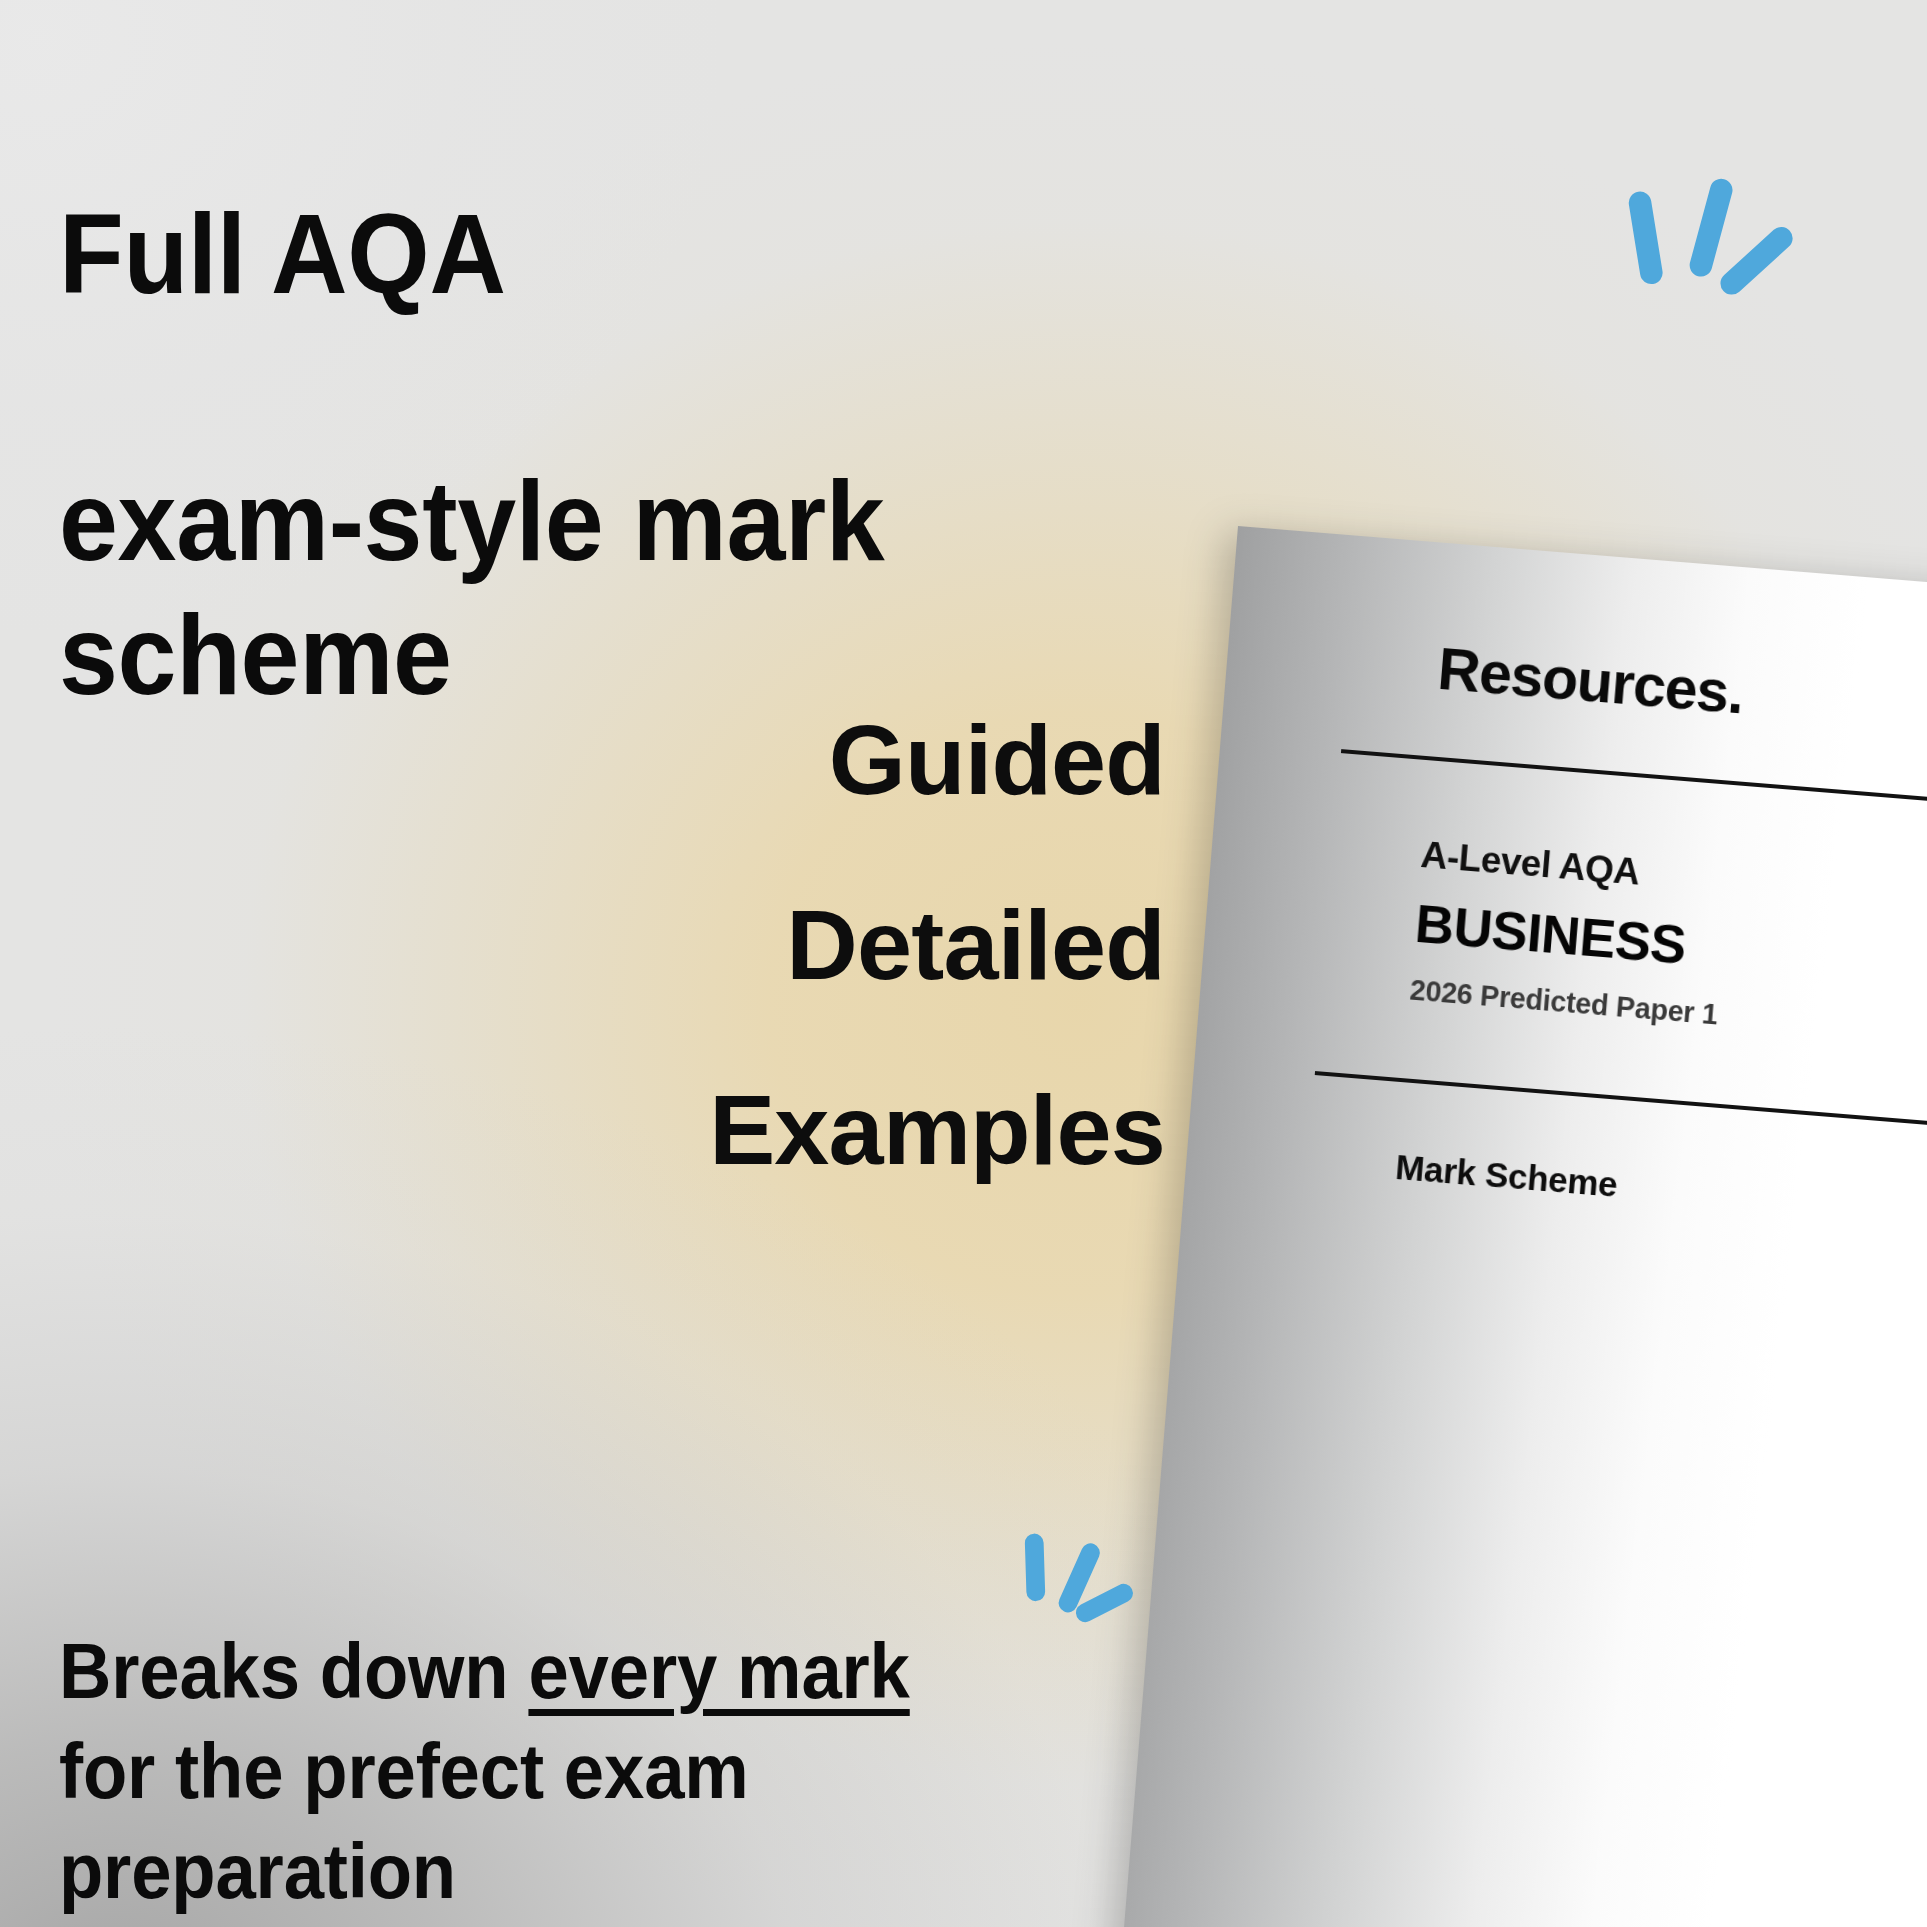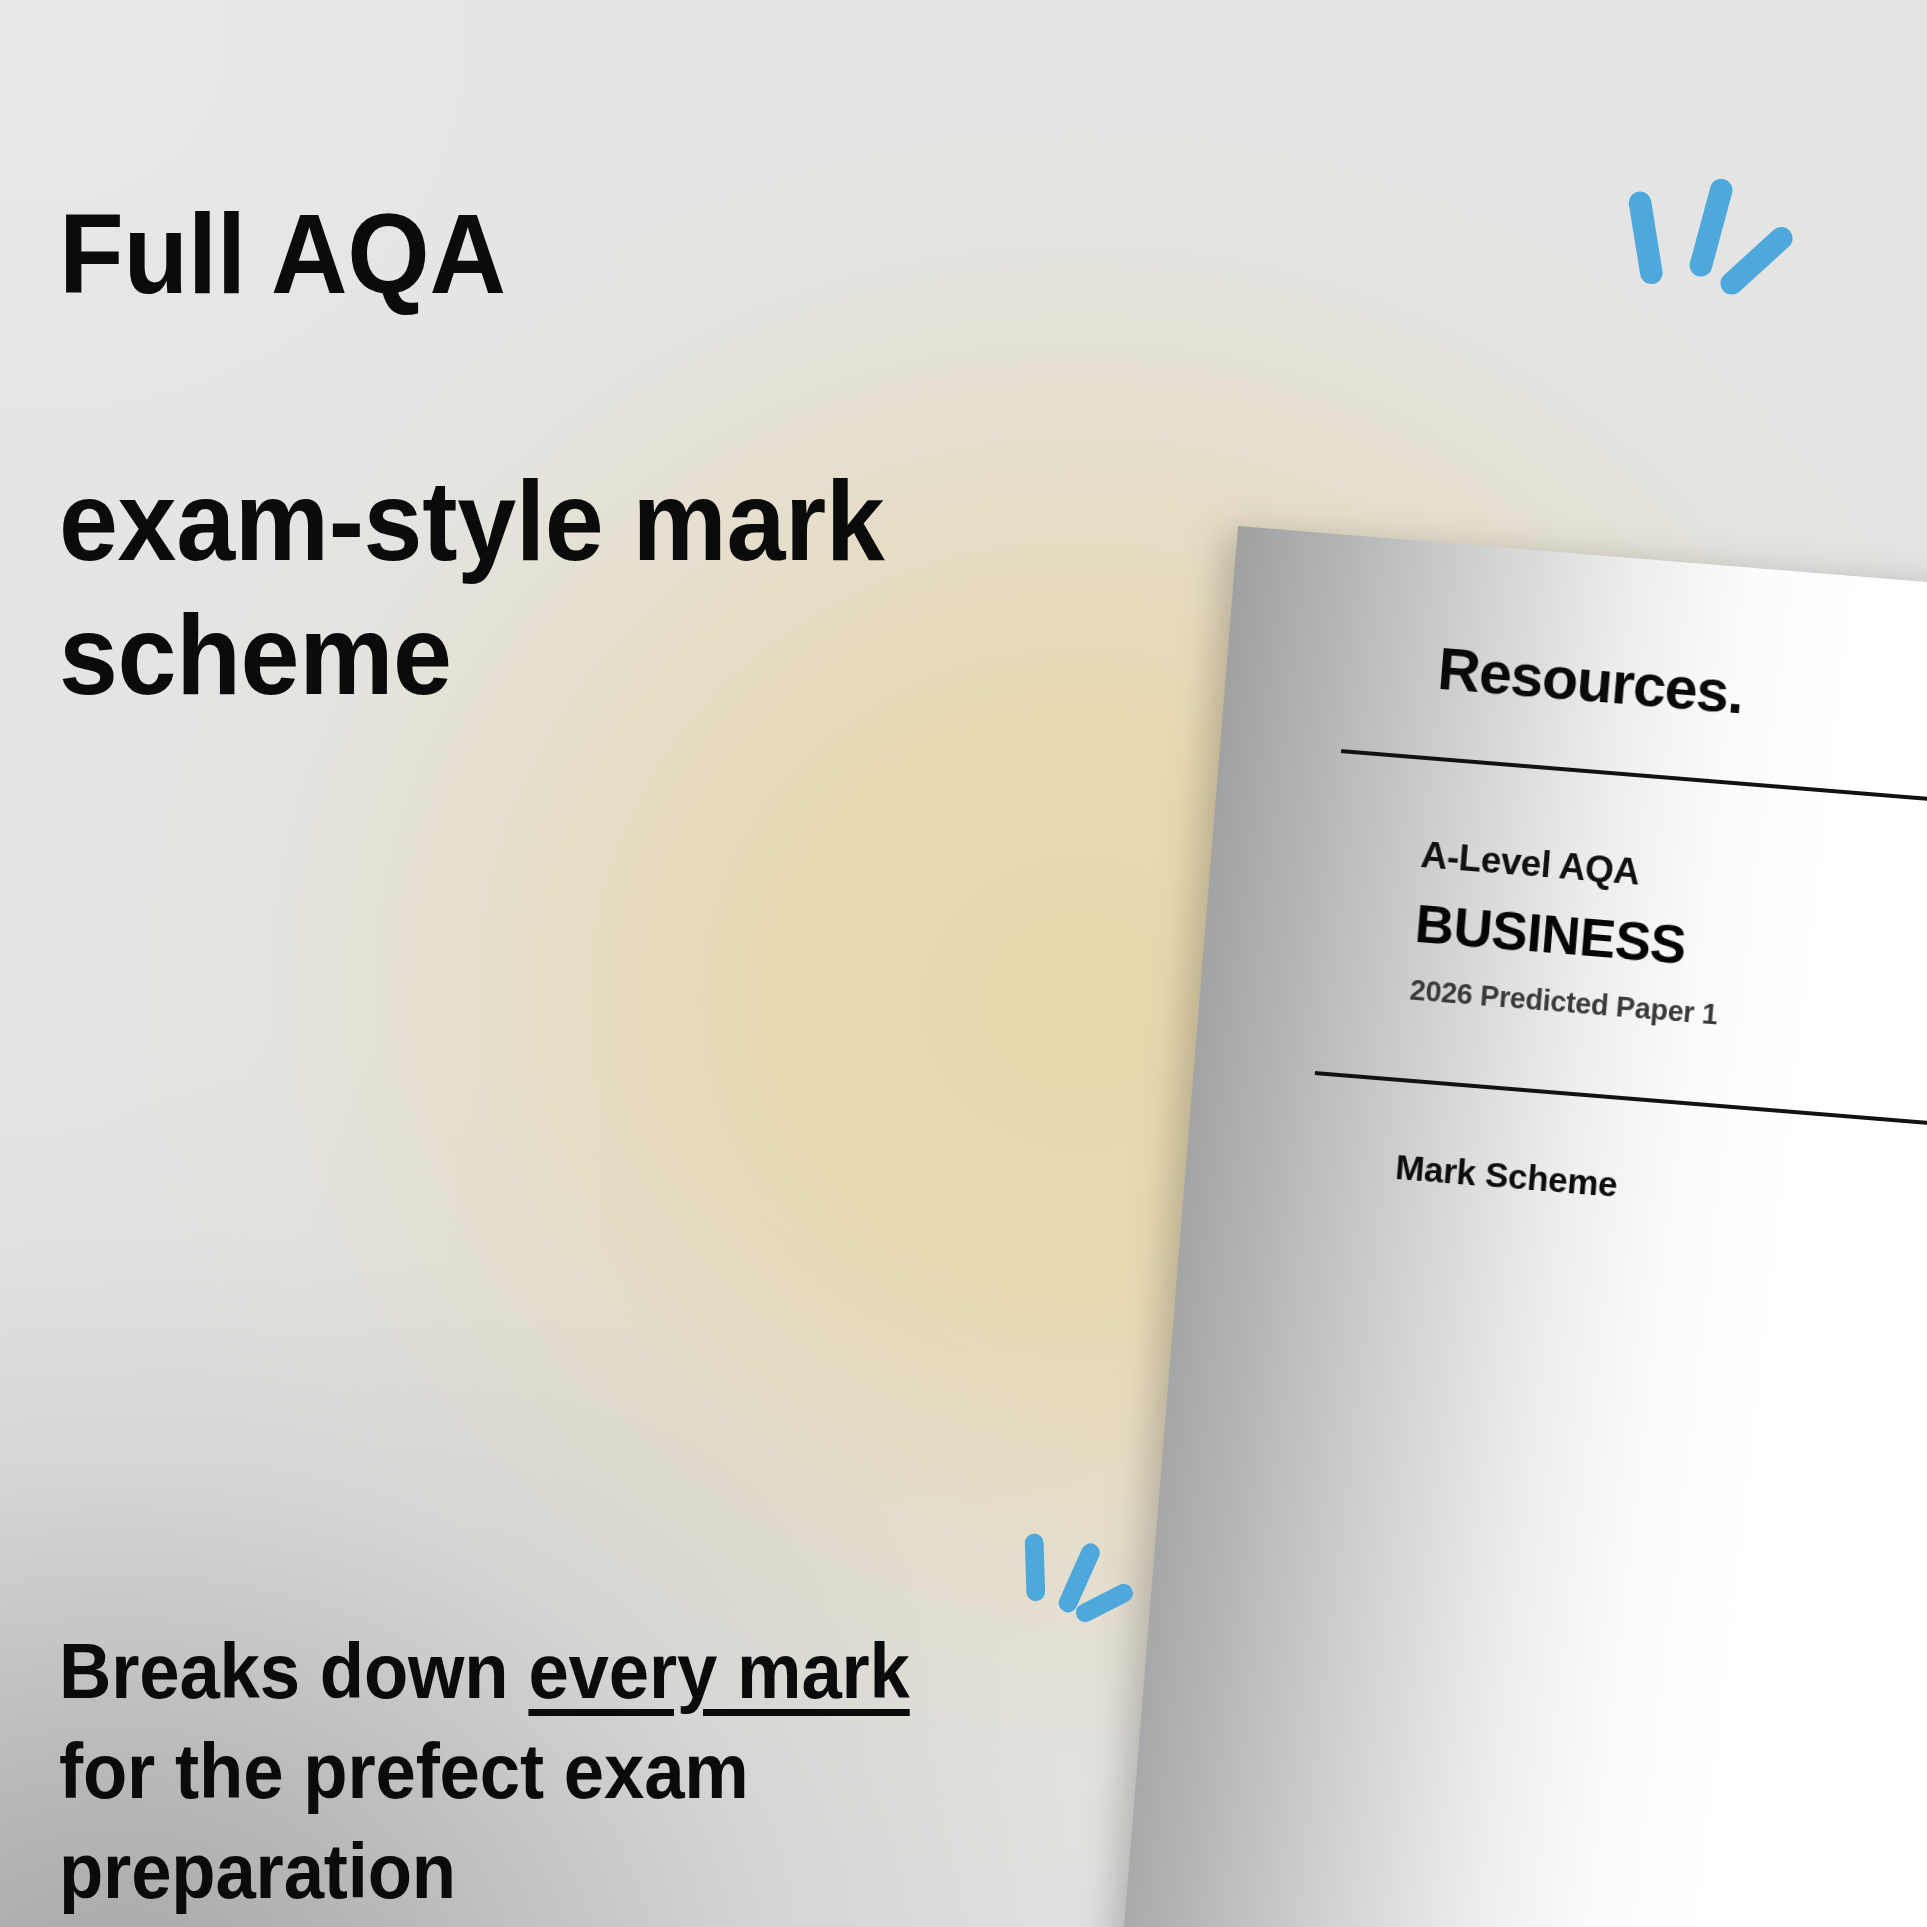--- a/index.html
+++ b/index.html
@@ -218,20 +218,25 @@
         <span class="doc-scheme">Mark Scheme</span>
       </div>
     </div>
   </div>
 
   <div class="headline">
     <span class="hl-line">Full AQA</span>
     <span class="hl-line">exam-style mark scheme</span>
   </div>
 
+  <div class="features">
+    <span class="feature">Guided</span>
+    <span class="feature">Detailed</span>
+    <span class="feature">Examples</span>
+  </div>
 
   <div class="caption">
     <span class="cap-line"><span>Breaks down </span><span class="u">every mark</span></span>
     <span class="cap-line">for the prefect exam</span>
     <span class="cap-line">preparation</span>
   </div>
 
   <div class="sparkle" style="left:1616px; top:169px;">
     <svg width="233" height="173" viewBox="0 0 310 230" aria-hidden="true">
       <g stroke="#4FA8DC" stroke-width="30" stroke-linecap="round" fill="none">

